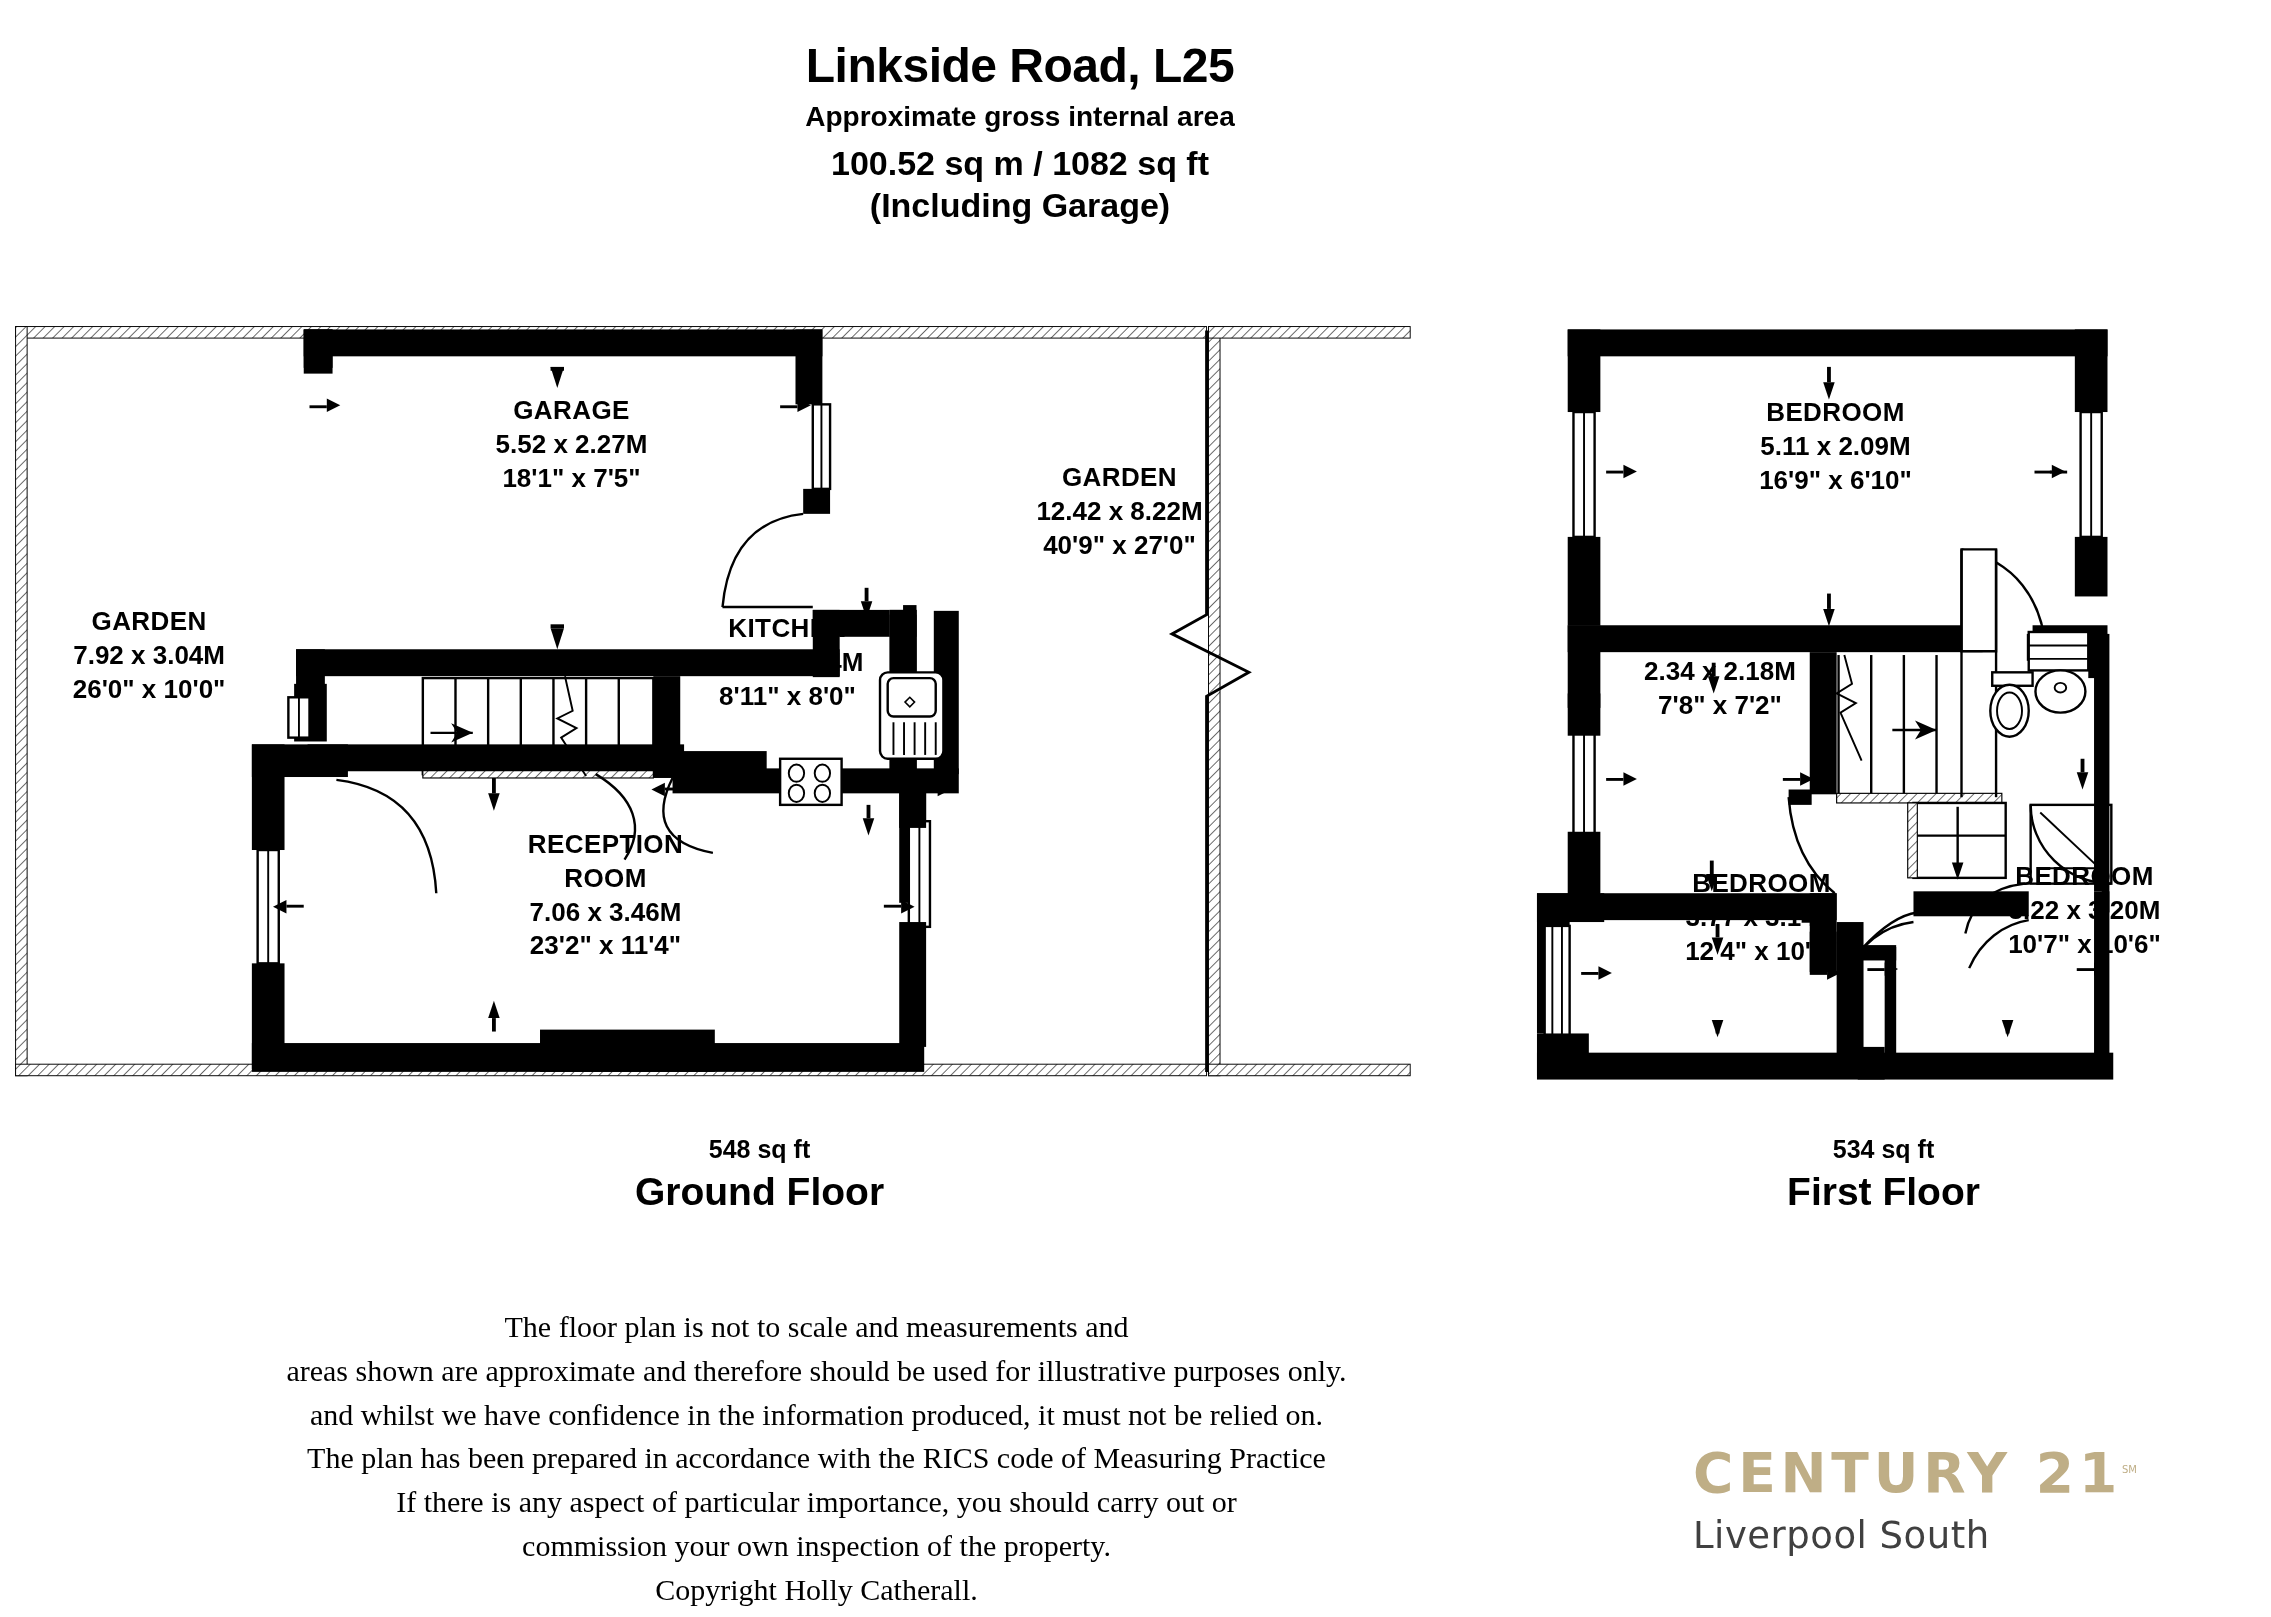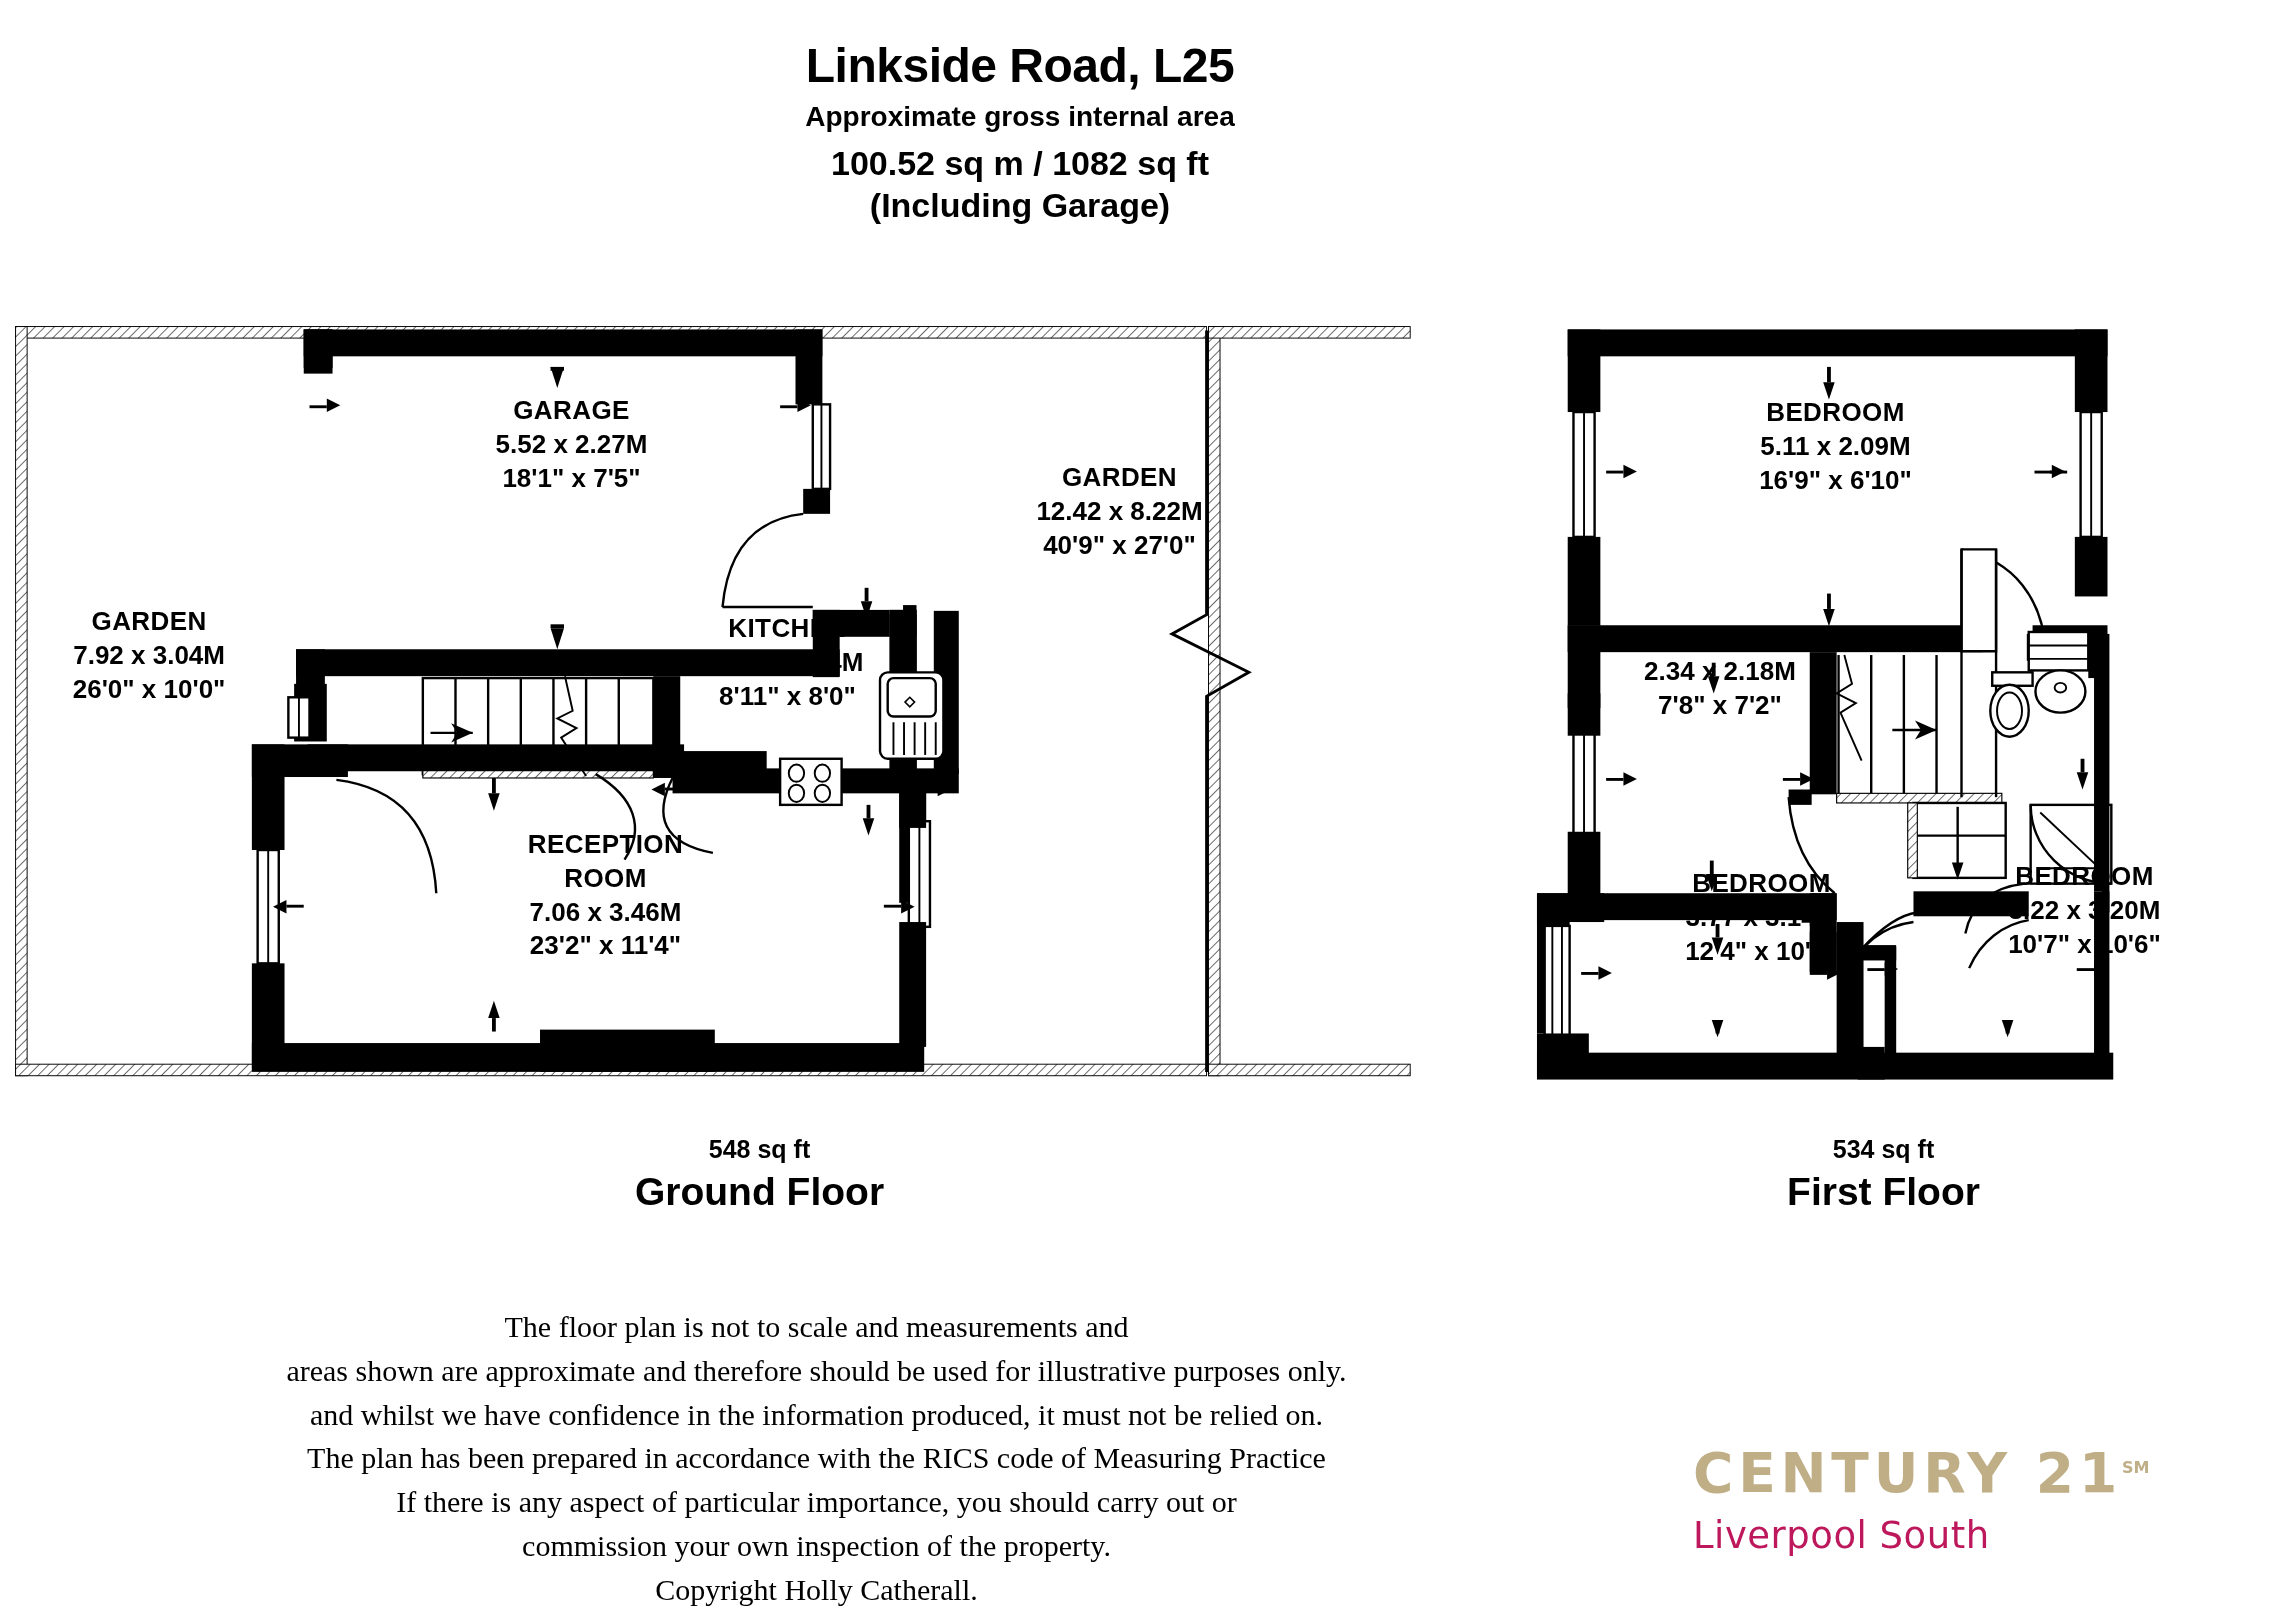--- a/index.html
+++ b/index.html
@@ -113,24 +113,24 @@
     text-align: left;
   }
   #brand-name {
     font-size: 55px;
     font-weight: bold;
     letter-spacing: 4.8px;
     line-height: 1.0;
     font-family: "DejaVu Sans", sans-serif;
   }
   #brand-sm {
-    font-size: 16px;
+    font-size: 10px;
     vertical-align: super;
     letter-spacing: 0;
-    font-weight: bold;
+    font-weight: normal;
   }
   #brand-sub {
     font-size: 37px;
     letter-spacing: 0.5px;
     margin-top: 13.4px;
     font-family: "DejaVu Sans", sans-serif;
   }
 </style>
 </head>
 <body>
@@ -564,15 +564,15 @@
   <div>The plan has been prepared in accordance with the RICS code of Measuring Practice</div>
   <div>If there is any aspect of particular importance, you should carry out or</div>
   <div>commission your own inspection of the property.</div>
   <div>Copyright Holly Catherall.</div>
 </div>
 
 <div id="brand">
   <div id="brand-name" style="color: rgb(191, 174, 134);">
     <span>CENTURY 21</span><span id="brand-sm">SM</span>
   </div>
-  <div id="brand-sub" style="color: #be185d;">Liverpool South</div>
+  <div id="brand-sub" style="color: #404040;">Liverpool South</div>
 </div>
 
 
 </body></html>

